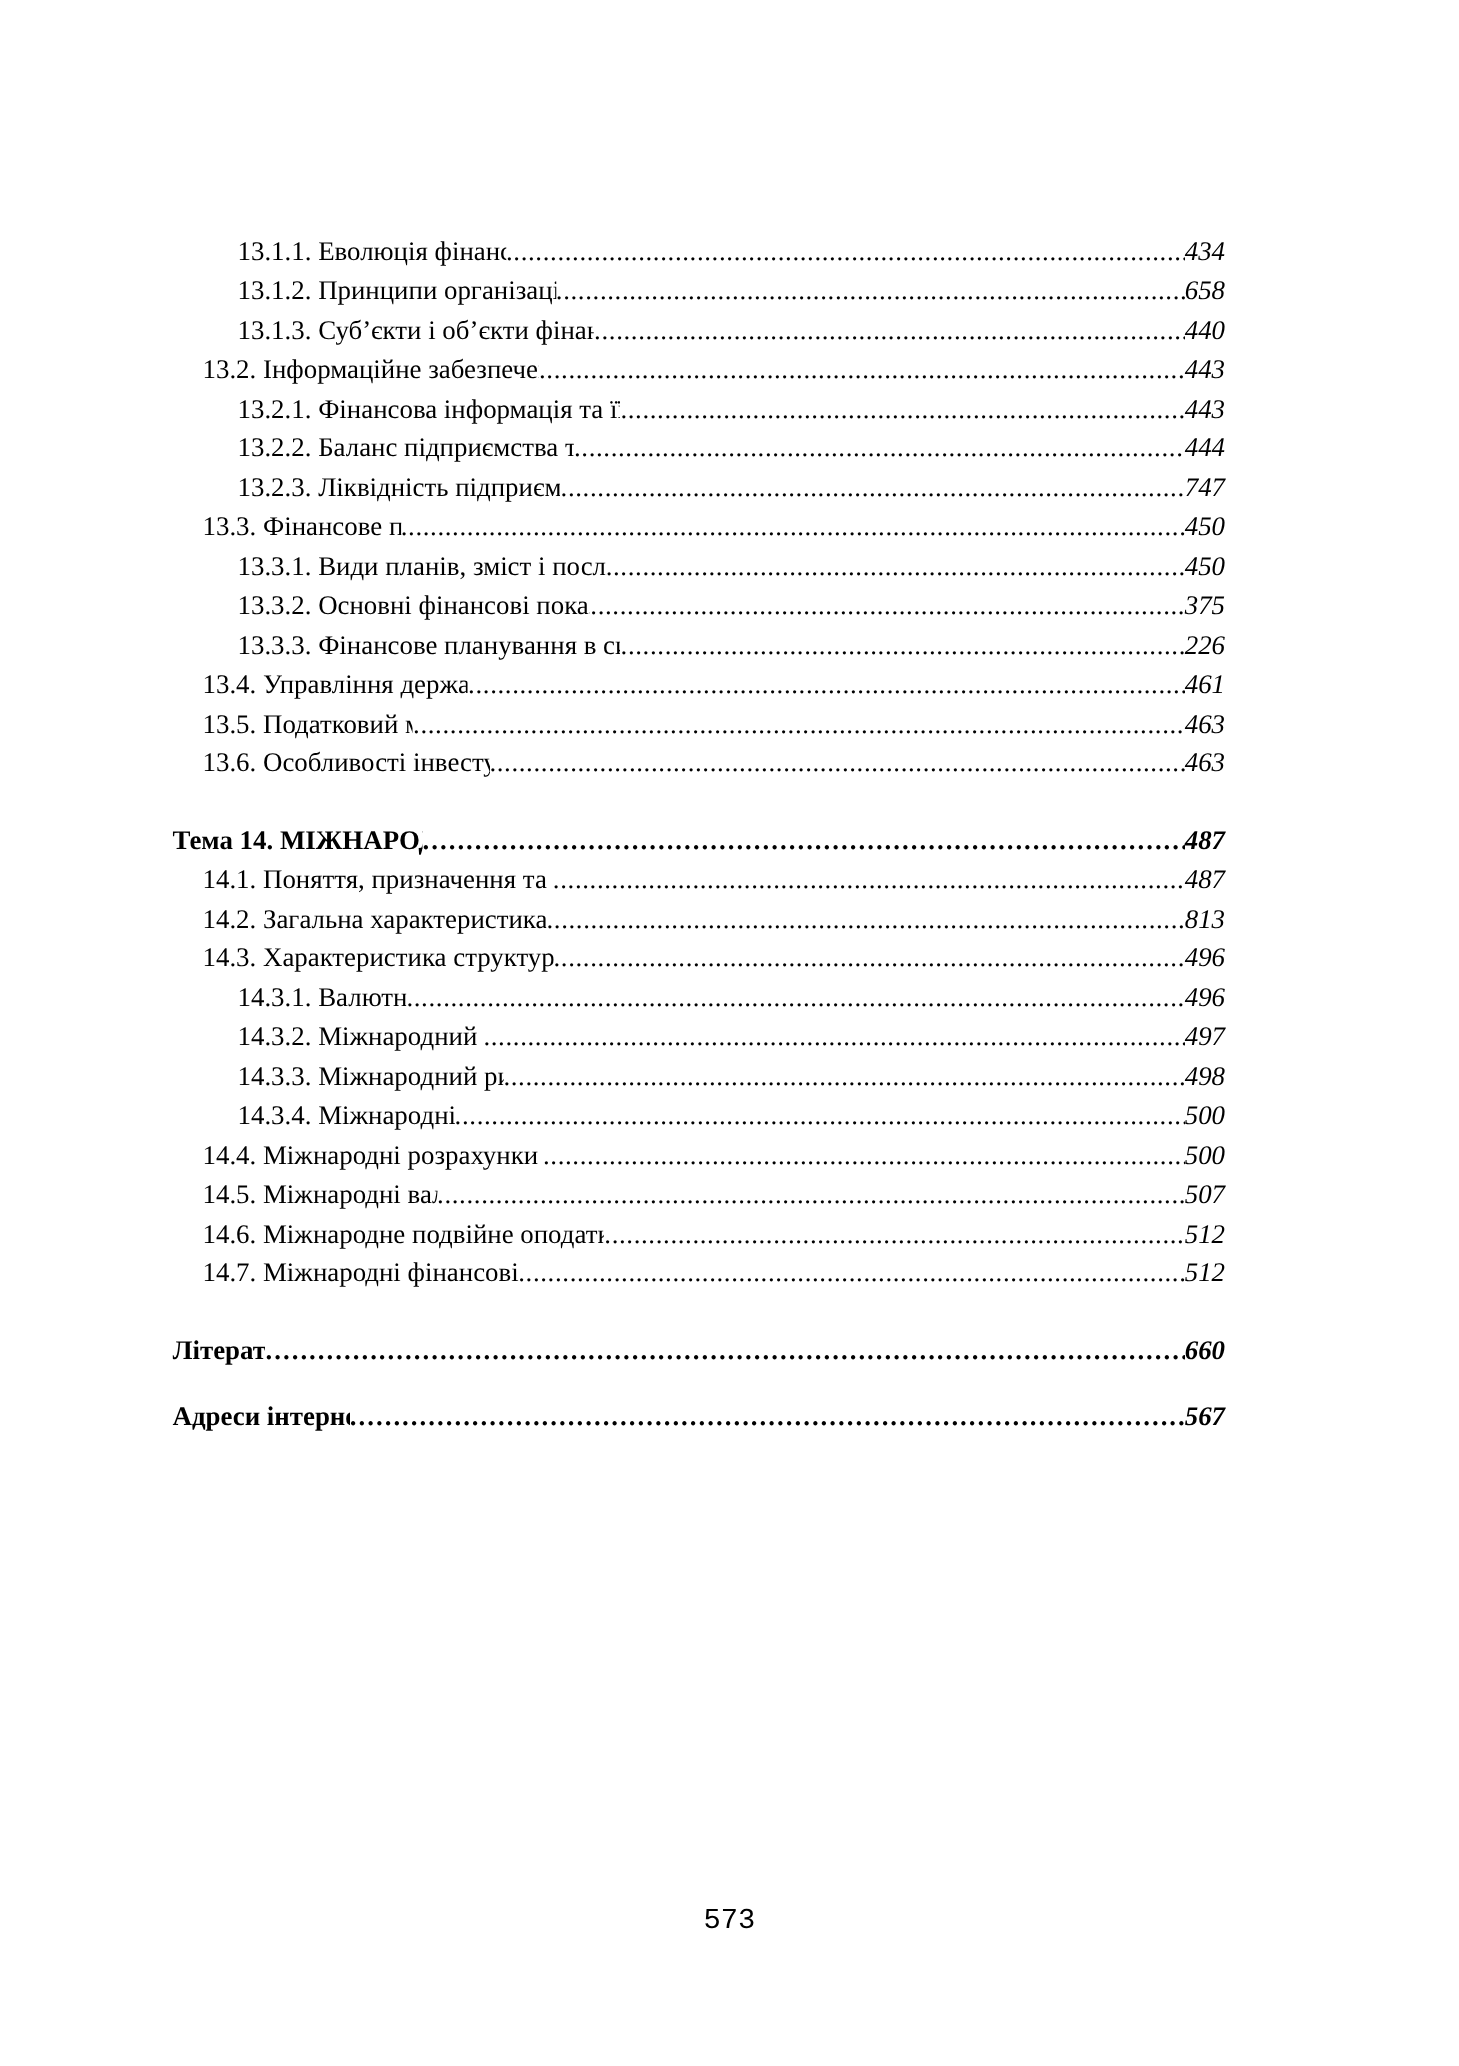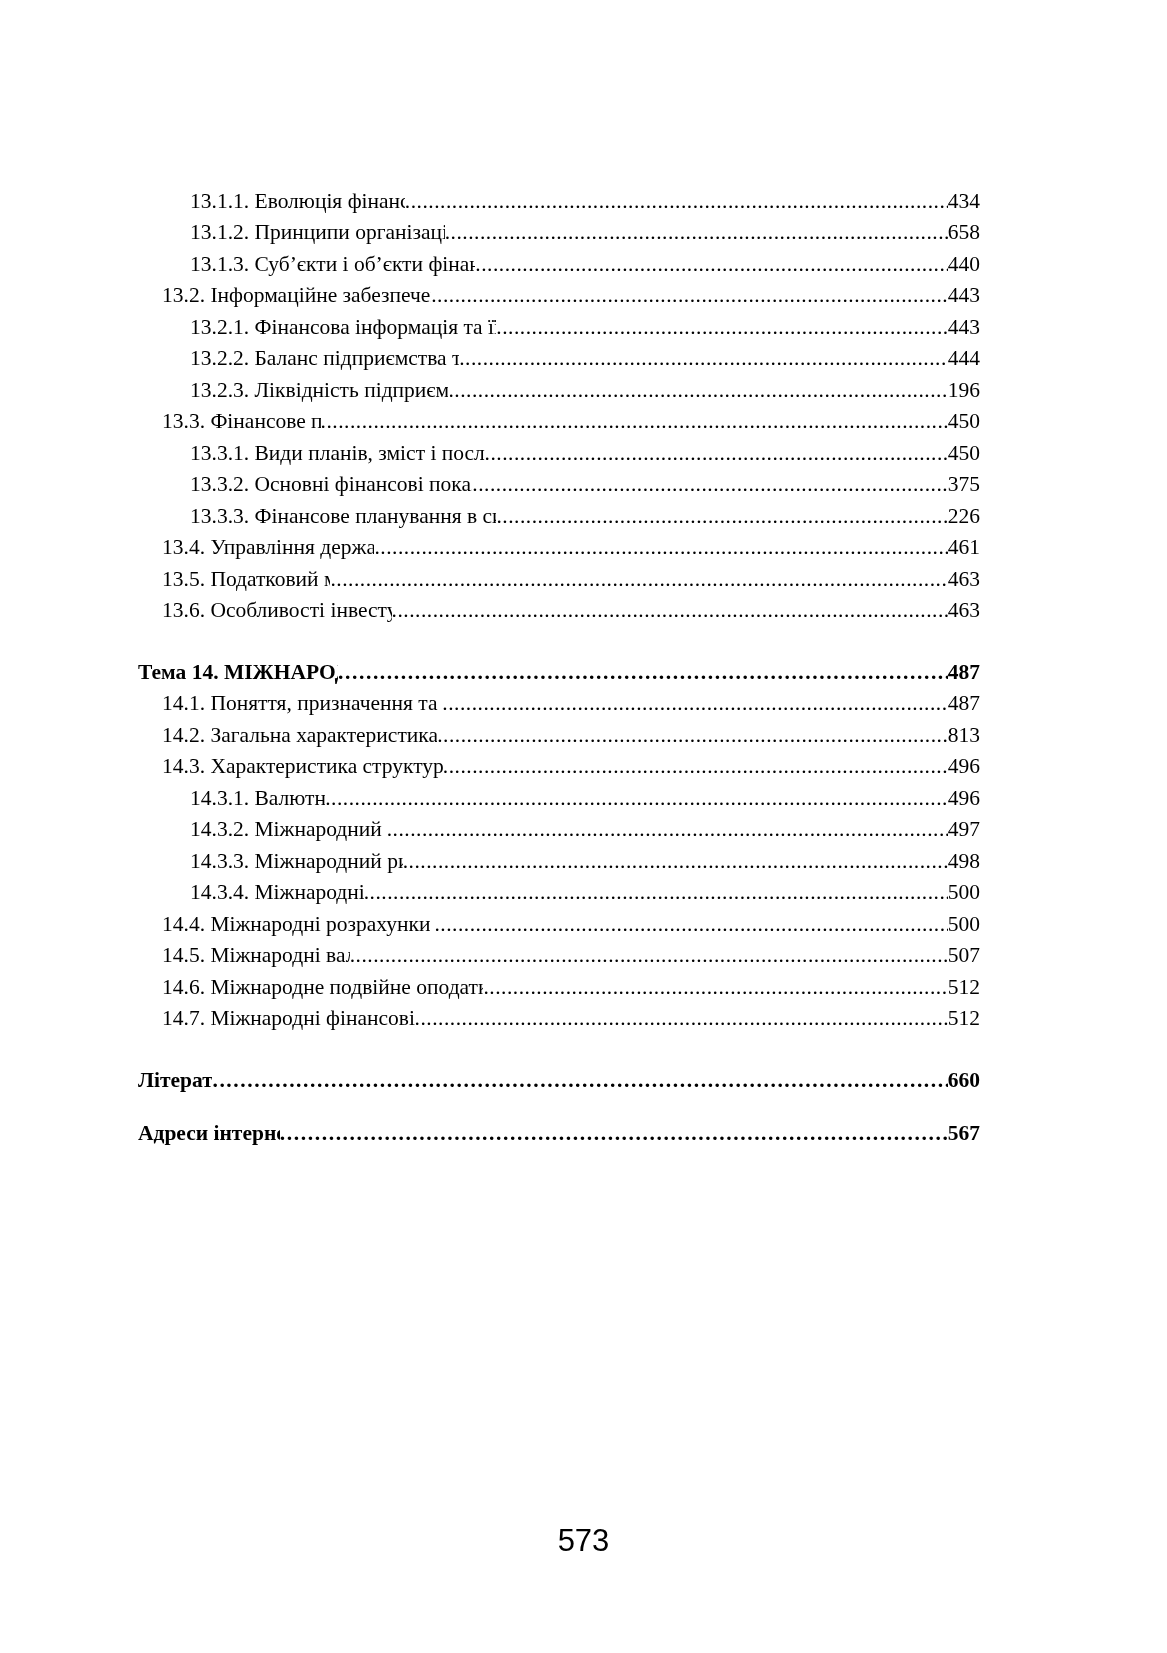--- a/index.html
+++ b/index.html
@@ -59,20 +59,21 @@
   }
 
   .toc-entry .leader::after {
     content: "............................................................................................................................................................................";
   }
 
   .toc-entry .pageno {
     flex: 0 0 auto;
     text-align: right;
     padding-left: 0;
+    font-style: italic;
   }
 
   
   .lvl1 { padding-left: 0px; }
   .lvl2 { padding-left: 24px; }
   .lvl3 { padding-left: 52px; }
 
   .bold {
     font-weight: bold;
   }
@@ -90,22 +91,22 @@
     content: ".........................................................................................................................................................";
     letter-spacing: 1.6px;
   }
 
   .folio {
     position: absolute;
     left: 0;
     right: 0;
     top: 1523px;
     text-align: center;
-    font-size: 31px;
-    font-family: Liberation Sans, sans-serif;
+    font-size: 23px;
+    font-family: Liberation Mono, monospace;
   }
 </style>
 </head>
 <body>
 
 <div class="page">
 
   <div class="toc">
 
     <div>
@@ -135,21 +136,21 @@
         <span class="pageno">443</span>
       </div>
       <div class="toc-entry lvl3">
         <span class="label">13.2.2. Баланс підприємства та аналіз його складових частин</span>
         <span class="leader"></span>
         <span class="pageno">444</span>
       </div>
       <div class="toc-entry lvl3">
         <span class="label">13.2.3. Ліквідність підприємства та методи її оцінювання</span>
         <span class="leader"></span>
-        <span class="pageno">196</span>
+        <span class="pageno">747</span>
       </div>
       <div class="toc-entry lvl2">
         <span class="label">13.3. Фінансове планування</span>
         <span class="leader"></span>
         <span class="pageno">450</span>
       </div>
       <div class="toc-entry lvl3">
         <span class="label">13.3.1. Види планів, зміст і послідовність їх розробки на підприємстві</span>
         <span class="leader"></span>
         <span class="pageno">450</span>

